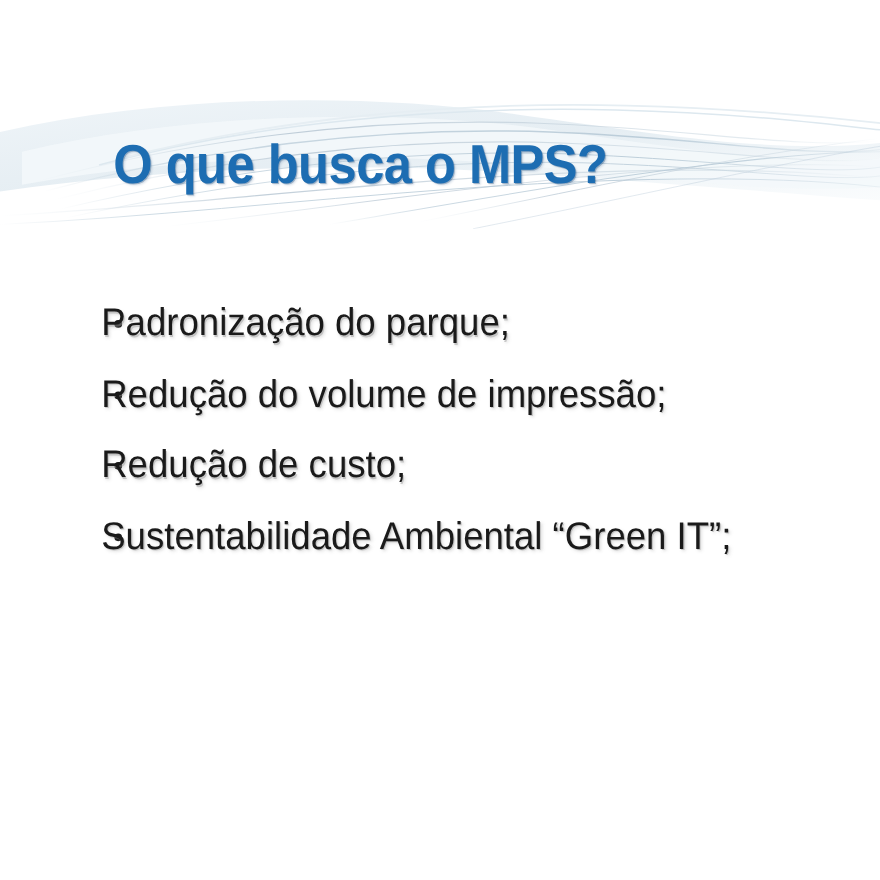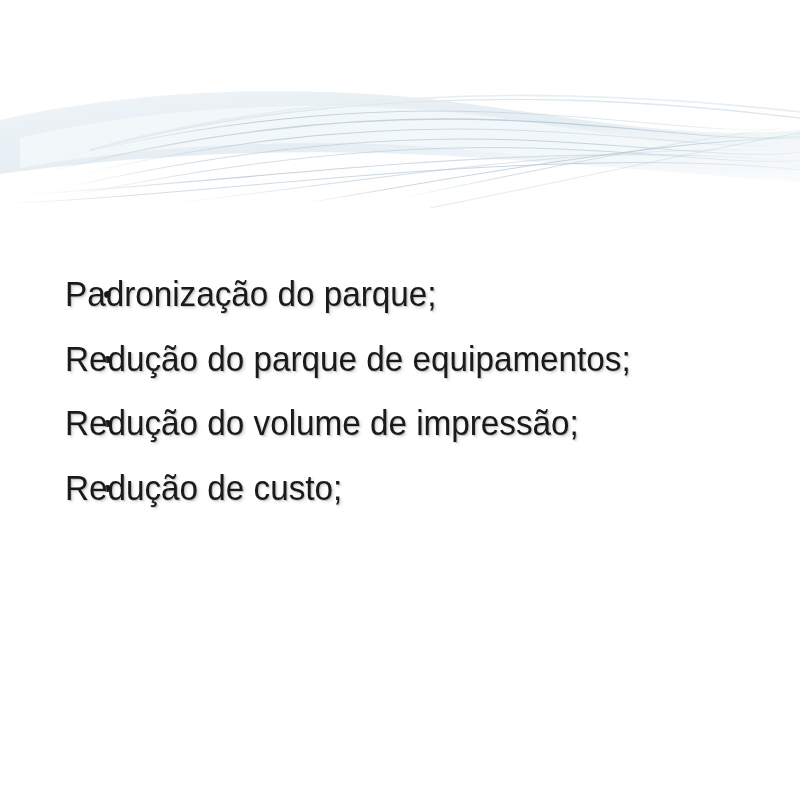--- a/index.html
+++ b/index.html
@@ -67,21 +67,21 @@
     left: 0;
     top: 262px;
     width: 800px;
     margin: 0;
     padding: 0;
     list-style: none;
   }
   .bullet-item {
     position: relative;
     height: 64.5px;
-    padding-left: 65px;
+    padding-left: 92px;
     display: flex;
     align-items: center;
   }
   .bullet-dot {
     position: absolute;
     left: 104px;
     top: 50%;
     width: 7px;
     height: 7px;
     margin-top: -3px;
@@ -143,33 +143,36 @@
       <path d="M150,128 C290,112 420,92 560,80 C670,71 750,70 800,74" fill="none" stroke="url(#wfade2)" stroke-width="0.8"></path>
       <path d="M300,126 C430,104 540,84 660,70 C720,63 770,60 800,60" fill="none" stroke="url(#wfade)" stroke-width="1.0"></path>
       <path d="M380,124 C500,100 600,78 700,62 C750,54 780,50 800,48" fill="none" stroke="url(#wfade2)" stroke-width="0.8"></path>
       <path d="M430,130 C540,108 640,86 730,68 C765,61 788,57 800,55" fill="none" stroke="#b9cbd8" stroke-width="0.7" opacity="0.55"></path>
 
       <path d="M90,72 C230,34 400,18 560,22 C680,25 760,36 800,40" fill="none" stroke="#dde8ef" stroke-width="1.4"></path>
       <path d="M110,66 C250,30 410,14 570,18 C690,21 765,30 800,34" fill="none" stroke="#e6eef3" stroke-width="1.6"></path>
     </svg>
   </div>
 
+  <div class="title-wrap">
+    <h1 class="slide-title">O que busca o MPS?</h1>
+  </div>
 
   <ul class="bullet-list">
     <li class="bullet-item">
       <span class="bullet-dot"></span>
       <span class="bullet-text">Padronização do parque;</span>
-    </li>
-    <li class="bullet-item">
-      <span class="bullet-dot"></span>
-      <span class="bullet-text">Redução do parque de equipamentos;</span>
     </li>
     <li class="bullet-item">
       <span class="bullet-dot"></span>
       <span class="bullet-text">Redução do volume de impressão;</span>
     </li>
     <li class="bullet-item">
       <span class="bullet-dot"></span>
       <span class="bullet-text">Redução de custo;</span>
     </li>
+    <li class="bullet-item">
+      <span class="bullet-dot"></span>
+      <span class="bullet-text">Sustentabilidade Ambiental “Green IT”;</span>
+    </li>
   </ul>
 
 </div>
 
 </body></html>

